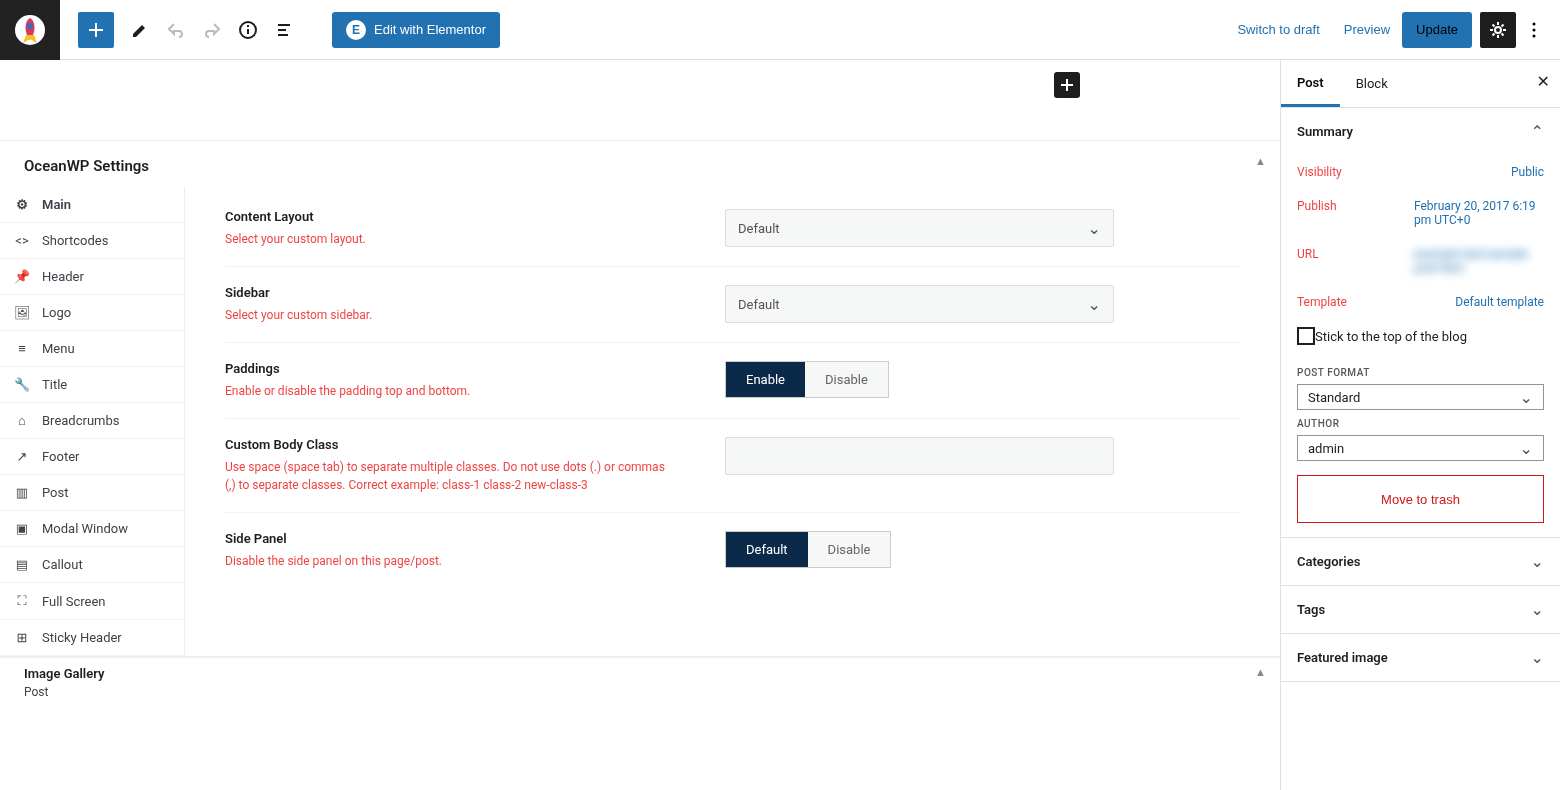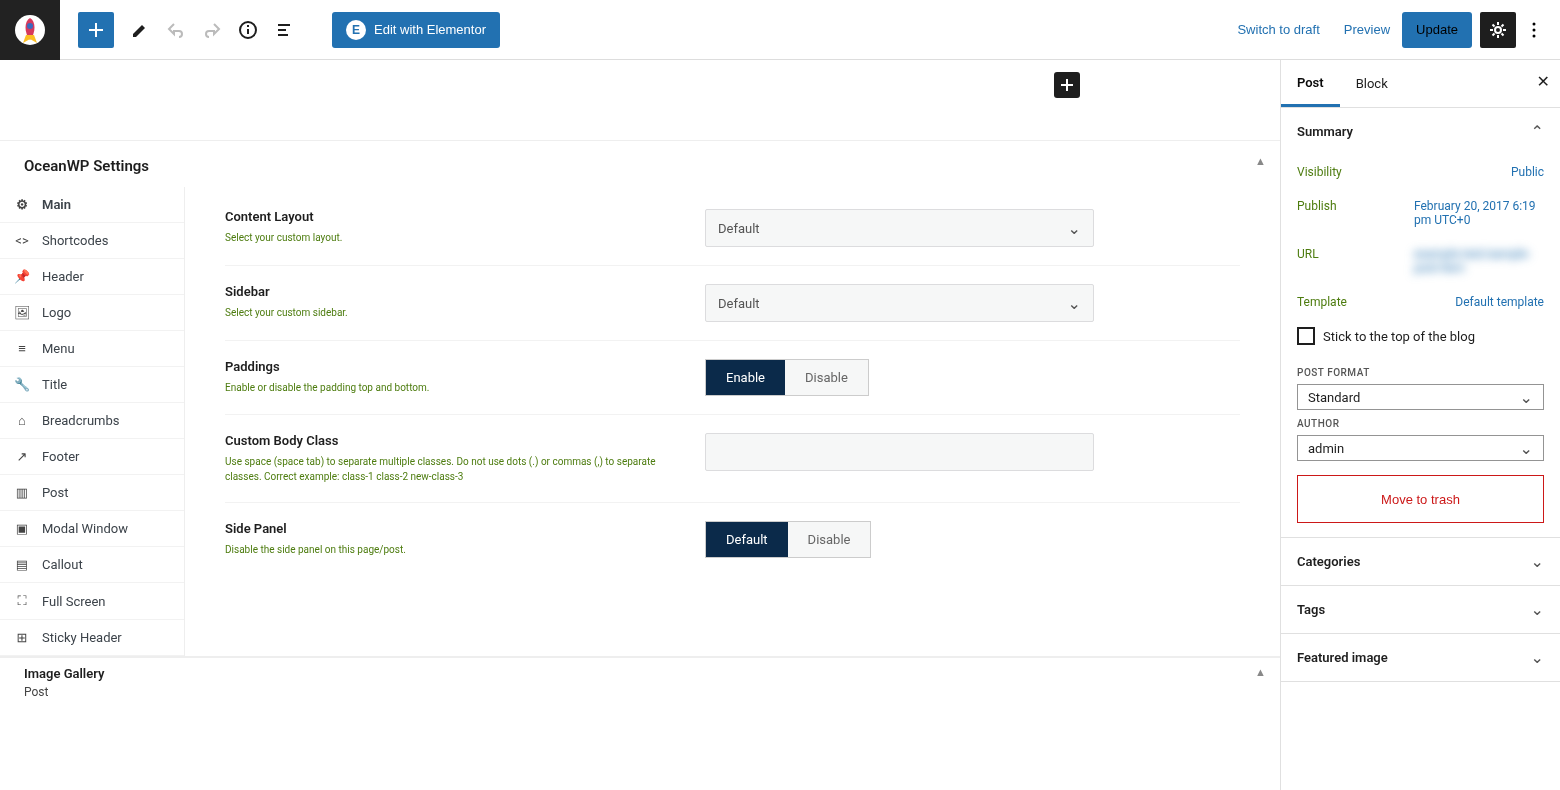--- a/index.html
+++ b/index.html
@@ -32,25 +32,25 @@
 
 .owp-panel { margin-top: 80px; border-top: 1px solid #eee; border-bottom: 1px solid #eee; position: relative; }
 .owp-title { font-weight: 600; font-size: 15px; padding: 16px 24px 12px; }
 .owp-collapse { position:absolute; right:14px; top:14px; cursor:pointer; color:#888; font-size:11px; }
 .owp-body { display: flex; }
 .owp-tabs { width: 185px; border-right: 1px solid #eee; }
 .owp-tab { display:flex; align-items:center; gap:12px; padding: 10px 14px; cursor:pointer; color:#3c434a; font-size:13px; border-bottom:1px solid #f2f2f2; }
 .owp-tab.active { font-weight:600; background:#fff; }
 .owp-tab-icon { width:16px; text-align:center; color:#444; }
 .owp-content { flex:1; padding: 4px 40px 24px 40px; }
-.field-row { display:flex; padding: 18px 0; border-bottom:1px solid #f2f2f2; gap:40px; }
+.field-row { display:flex; padding: 18px 0; border-bottom:1px solid #f2f2f2; gap:60px; }
 .field-row:last-child { border-bottom:none; }
 .field-text { flex:1; max-width:440px; }
 .field-title { font-weight:600; margin-bottom:6px; font-size:13px; }
-.field-help { color:#4d7c0f; font-size:10px; line-height:1.5; }
+.field-help { color:#ef4444; font-size:12px; line-height:1.5; }
 .field-ctrl { width:389px; display:flex; align-items:flex-start; }
 .select { width:100%; height:38px; border:1px solid #dcdcde; background:#f6f7f7; padding:0 12px; color:#555; border-radius:2px; appearance:none; display:flex; align-items:center; justify-content:space-between; cursor:pointer; }
 .input { width:100%; height:38px; border:1px solid #dcdcde; background:#f6f7f7; padding:0 12px; border-radius:2px; }
 .toggle-group { display:flex; border:1px solid #ccc; border-radius:0; overflow:hidden; }
 .toggle { padding: 10px 20px; background:#f6f7f7; cursor:pointer; color:#666; font-size:13px; }
 .toggle.active { background:#0b2a4a; color:#fff; }
 
 
 .bottom-bar { border-top:1px solid #eee; padding: 8px 24px; display:flex; align-items:center; position:relative; }
 .bottom-title { font-weight:600; }
@@ -60,24 +60,24 @@
 
 .sb-tabs { display:flex; border-bottom:1px solid #e0e0e0; height:48px; align-items:stretch; position:relative; }
 .sb-tab { padding:0 16px; display:flex; align-items:center; cursor:pointer; font-size:13px; color:#1e1e1e; }
 .sb-tab.active { font-weight:600; border-bottom:3px solid #2271b1; color:#0a0a0a; }
 .sb-close { position:absolute; right:10px; top:12px; cursor:pointer; font-size:16px; }
 .sb-section { border-bottom:1px solid #e0e0e0; }
 .sb-sec-header { display:flex; justify-content:space-between; align-items:center; padding: 14px 16px; cursor:pointer; }
 .sb-sec-title { font-weight:600; color:#1e1e1e; }
 .sb-body { padding: 0 16px 14px; }
 .sb-row { display:flex; justify-content:space-between; padding:10px 0; font-size:12px; }
-.sb-row-label { color:#4d7c0f; }
+.sb-row-label { color:#ef4444; }
 .sb-link { color:#2271b1; cursor:pointer; text-align:left; max-width:130px; }
 .sb-blur { filter: blur(5px); }
-.sb-check-row { display:flex; align-items:center; gap:8px; padding:8px 0 14px; }
+.sb-check-row { display:flex; align-items:center; gap:0; padding:8px 0 14px; }
 .sb-checkbox { width:18px; height:18px; border:2px solid #1e1e1e; }
 .sb-field-label { font-size:10px; letter-spacing:0.5px; color:#555; text-transform:uppercase; font-weight:500; margin-top:8px; }
 .sb-select { width:100%; height:22px; border:1px solid #949494; padding:12px 10px; margin-top:6px; display:flex; align-items:center; justify-content:space-between; cursor:pointer; font-size:13px; }
 .sb-trash { width:100%; height:48px; border:1px solid #cc1818; color:#cc1818; background:#fff; margin-top:14px; cursor:pointer; font-size:13px; }
 
 .chev::after { content:"⌄"; font-size:16px; color:#555; }
 .chev-up::after { content:"⌃"; font-size:16px; color:#555; }
 svg { display:block; }
 </style>
 </head>

